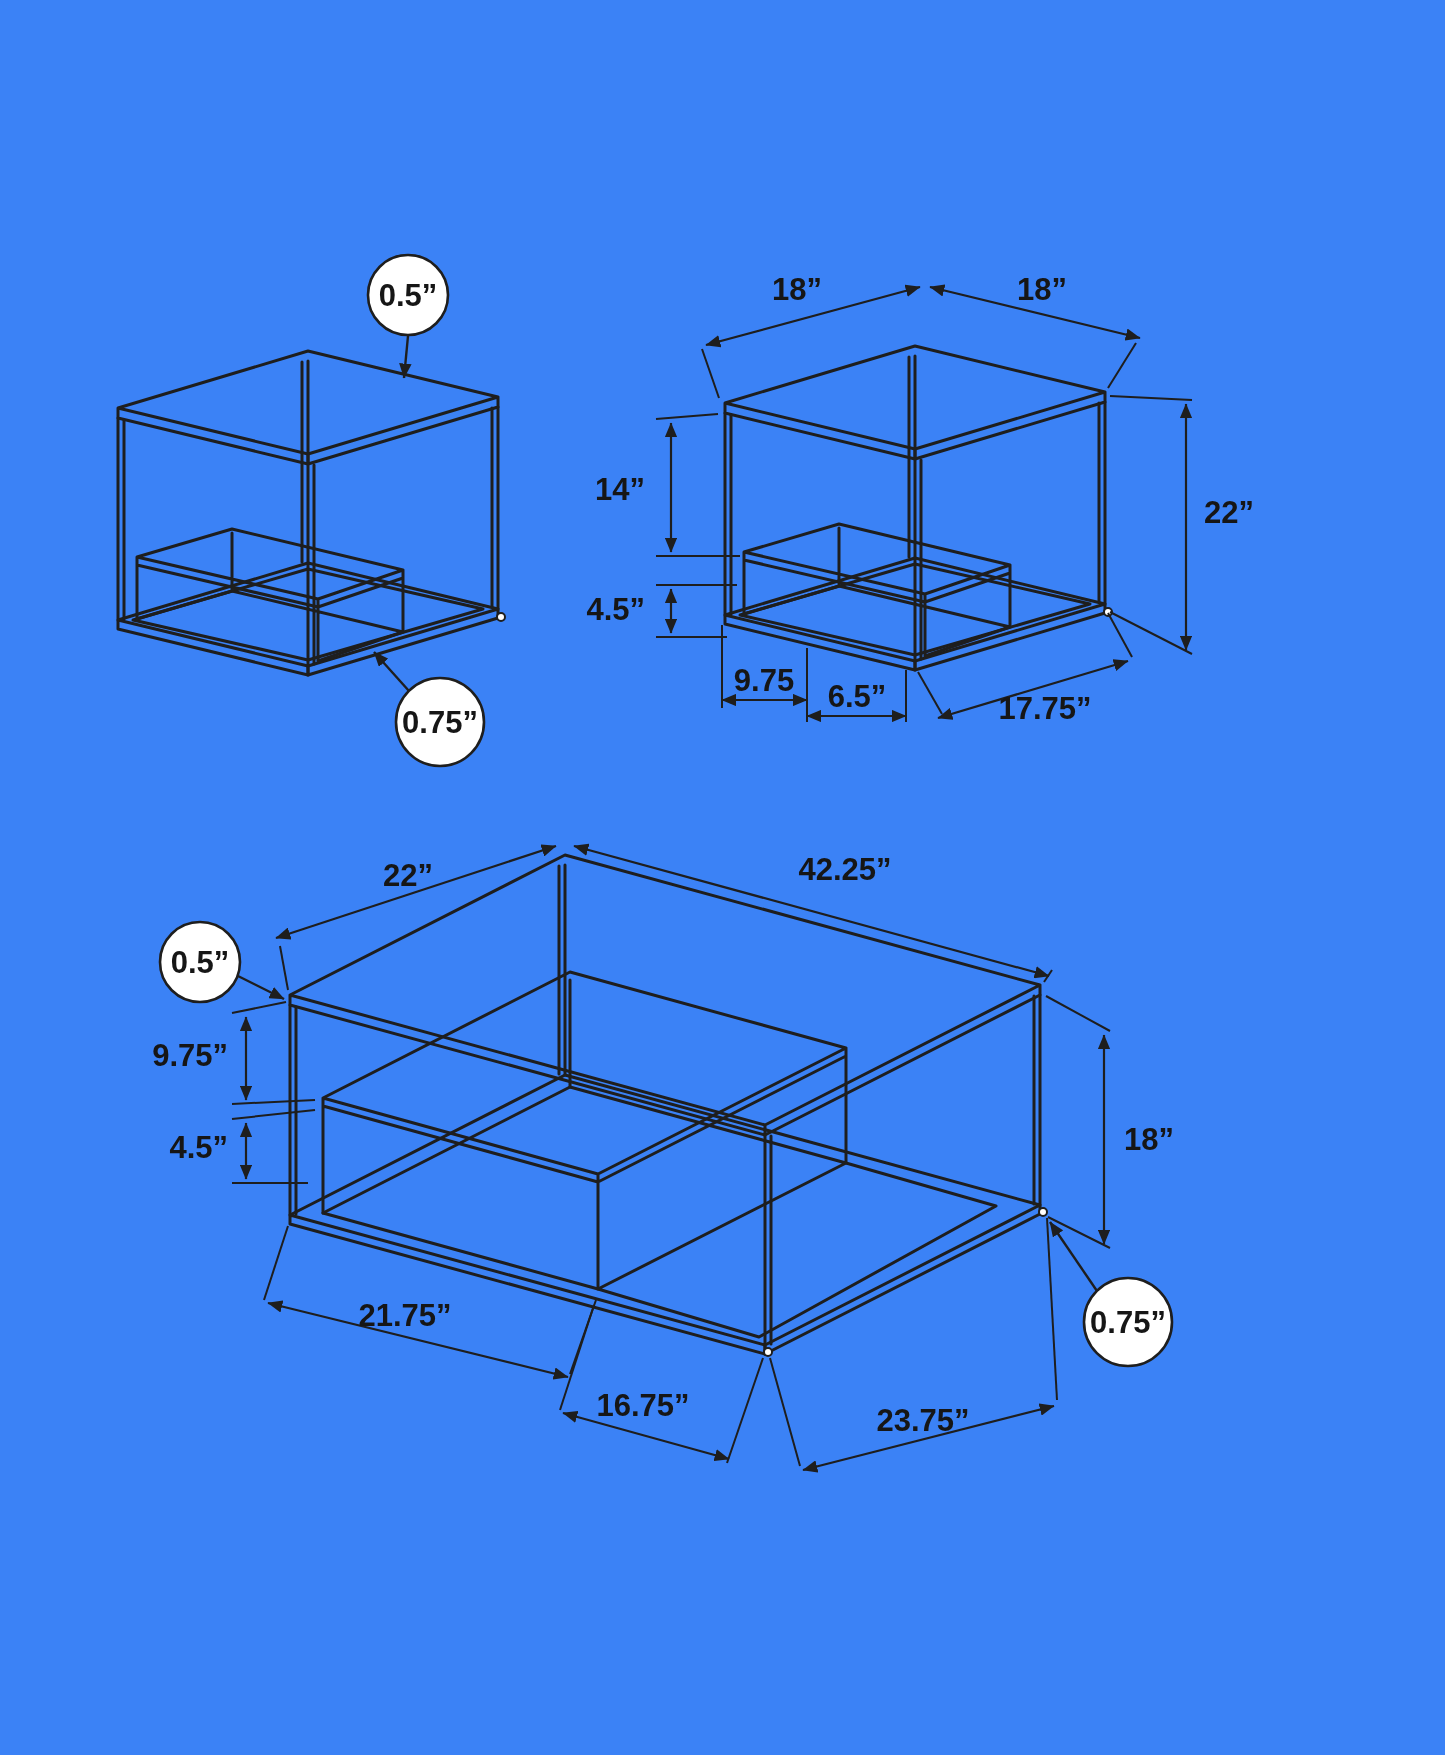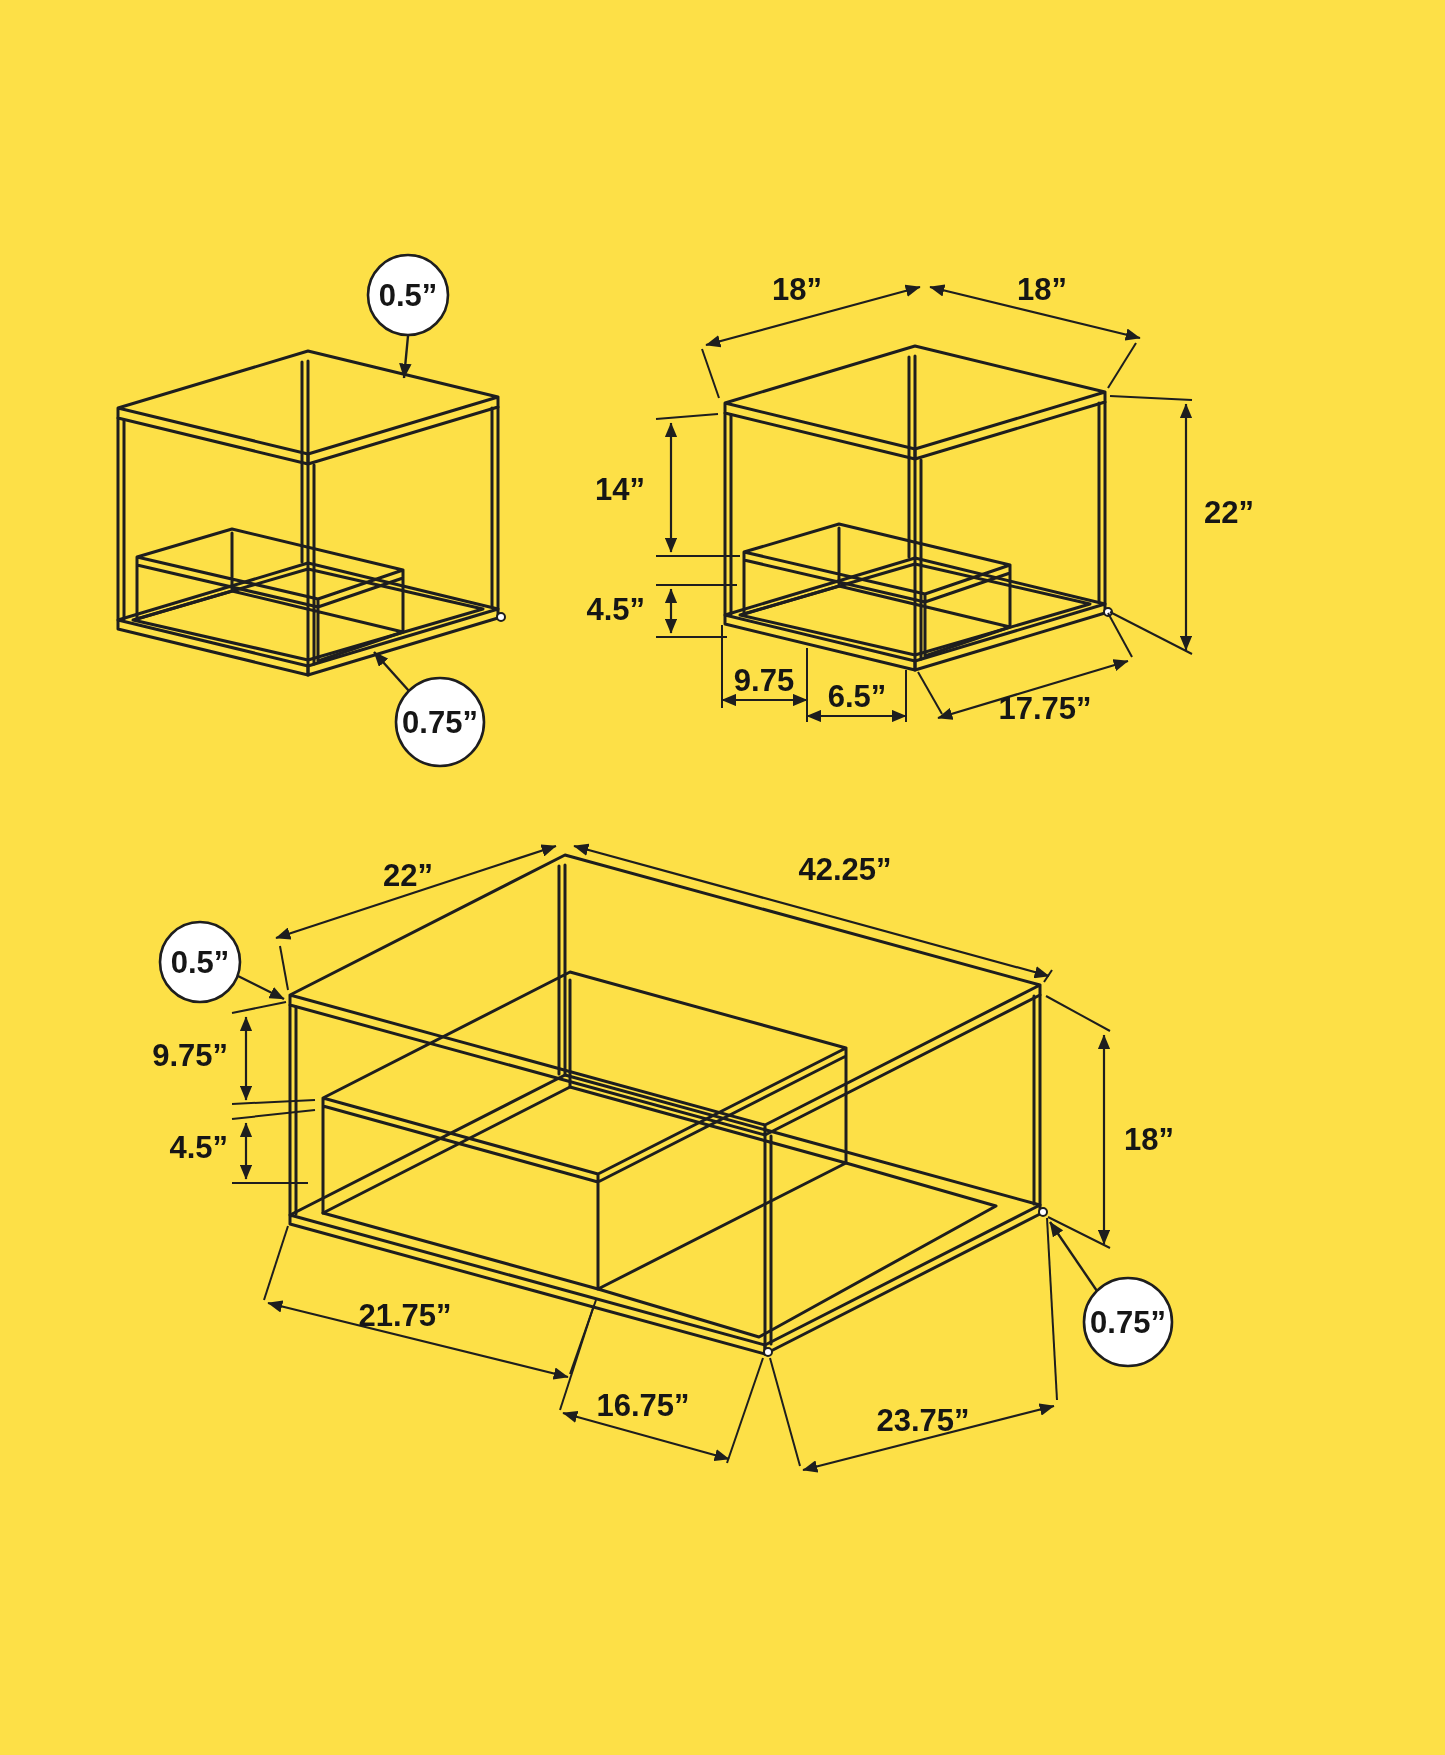--- a/index.html
+++ b/index.html
@@ -1,16 +1,16 @@
 <!DOCTYPE html>
 <html><head>
 <meta charset="utf-8">
 <style>
   html,body{margin:0;padding:0;background:#ffffff;}
-  .canvas{width:1445px;height:1755px;background:#fde047;position:relative;overflow:hidden;}
+  .canvas{width:1445px;height:1755px;background:#3b82f6;position:relative;overflow:hidden;}
   svg{display:block;}
   .frame{fill:none;stroke:#1e1e1e;stroke-width:3;stroke-linejoin:round;stroke-linecap:round;}
   .dim{stroke:#1e1e1e;stroke-width:2.2;fill:none;}
   .ext{stroke:#1e1e1e;stroke-width:2;fill:none;}
   .leader{stroke:#1e1e1e;stroke-width:2.4;fill:none;}
   .callout-circle{fill:#ffffff;stroke:#1e1e1e;stroke-width:2.6;}
   .foot{fill:#ffffff;stroke:#1e1e1e;stroke-width:2;}
   text{font-family:"Liberation Sans",sans-serif;font-weight:600;font-size:31px;fill:#161616;}
   .lbl-mid{text-anchor:middle;}
   .lbl-end{text-anchor:end;}

